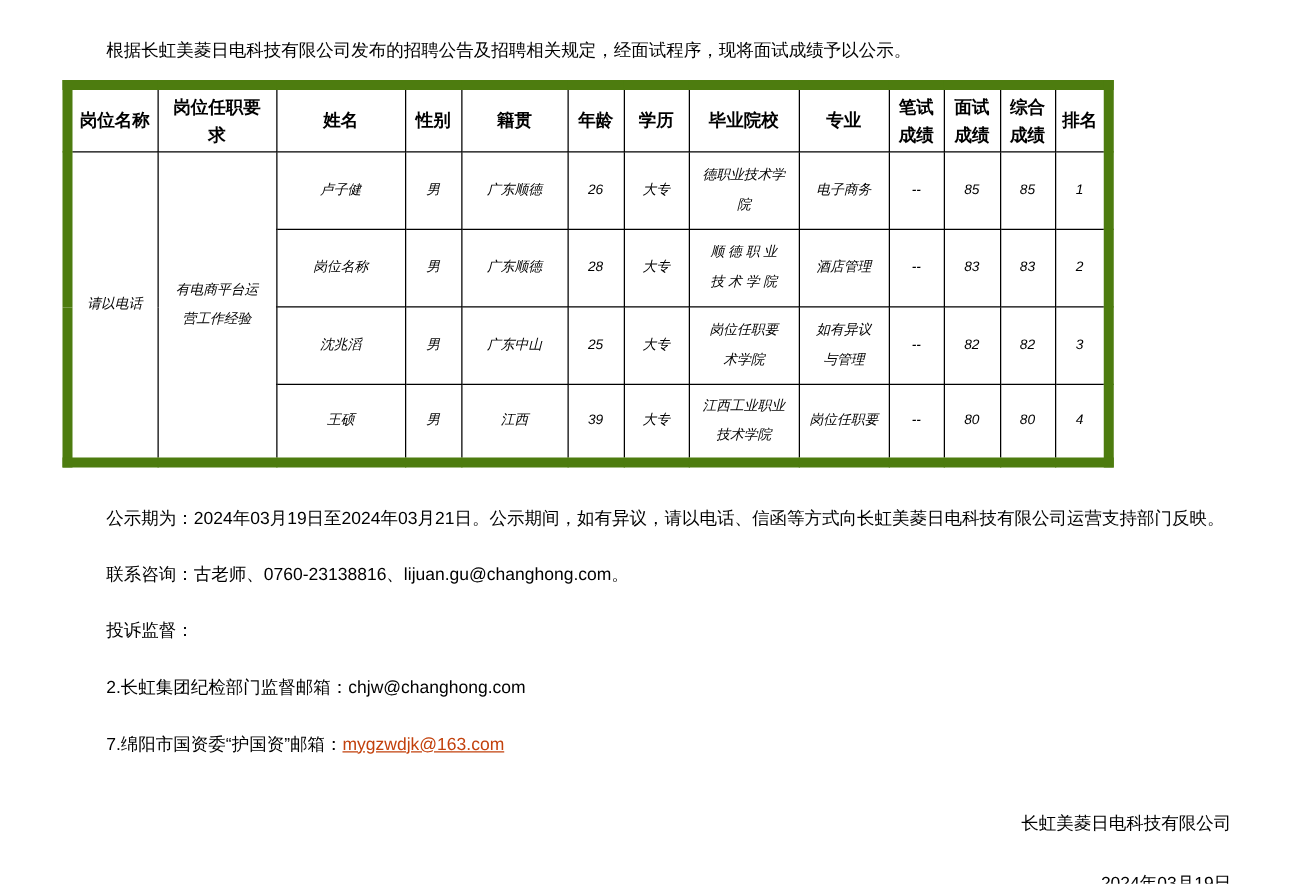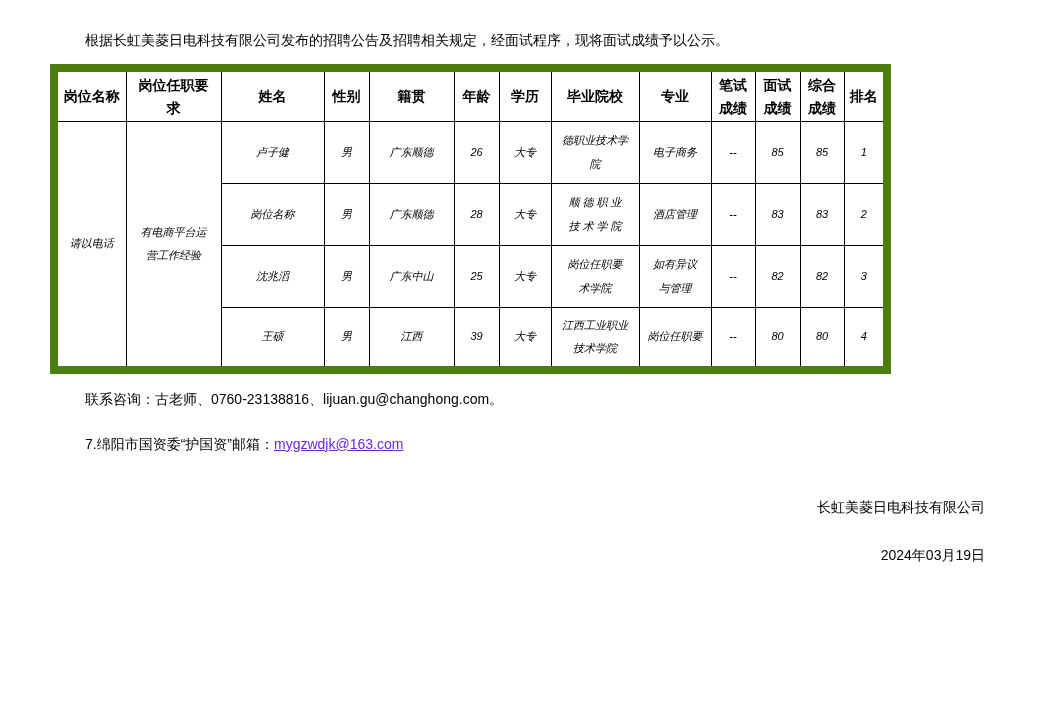--- a/index.html
+++ b/index.html
@@ -41,21 +41,21 @@
   table.results td {
     height: 62px;
     line-height: 2.1;
     font-size: 11px;
     font-style: italic;
   }
   .below { margin-top: 30px; }
   .para + .below-para, .below-para + .below-para { margin-top: 25px; }
   .below-para { margin-top: 15px; }
   .link {
-    color: #6d28d9;
+    color: #c2410c;
     text-decoration: underline;
     cursor: pointer;
   }
   .signature {
     margin-top: 44px;
     text-align: right;
     padding-right: 0;
   }
   .signature .sig-line { line-height: 1.4; }
   .signature .sig-date { margin-top: 28px; }
@@ -161,21 +161,24 @@
 技术学院</td>
         <td>岗位任职要</td>
         <td>--</td>
         <td>80</td>
         <td>80</td>
         <td>4</td>
       </tr>
     </tbody>
   </table>
 
+  <p class="para below">公示期为：2024年03月19日至2024年03月21日。公示期间，如有异议，请以电话、信函等方式向长虹美菱日电科技有限公司运营支持部门反映。</p>
   <p class="para below-para">联系咨询：古老师、0760-23138816、lijuan.gu@changhong.com。</p>
+  <p class="para below-para">投诉监督：</p>
+  <p class="para below-para">2.长虹集团纪检部门监督邮箱：chjw@changhong.com</p>
   <p class="para below-para"><span>7.绵阳市国资委“护国资”邮箱：</span><a class="link">mygzwdjk@163.com</a></p>
 
   <div class="signature">
     <div class="sig-line">长虹美菱日电科技有限公司</div>
     <div class="sig-line sig-date">2024年03月19日</div>
   </div>
 
 </div>
 
 </body></html>

